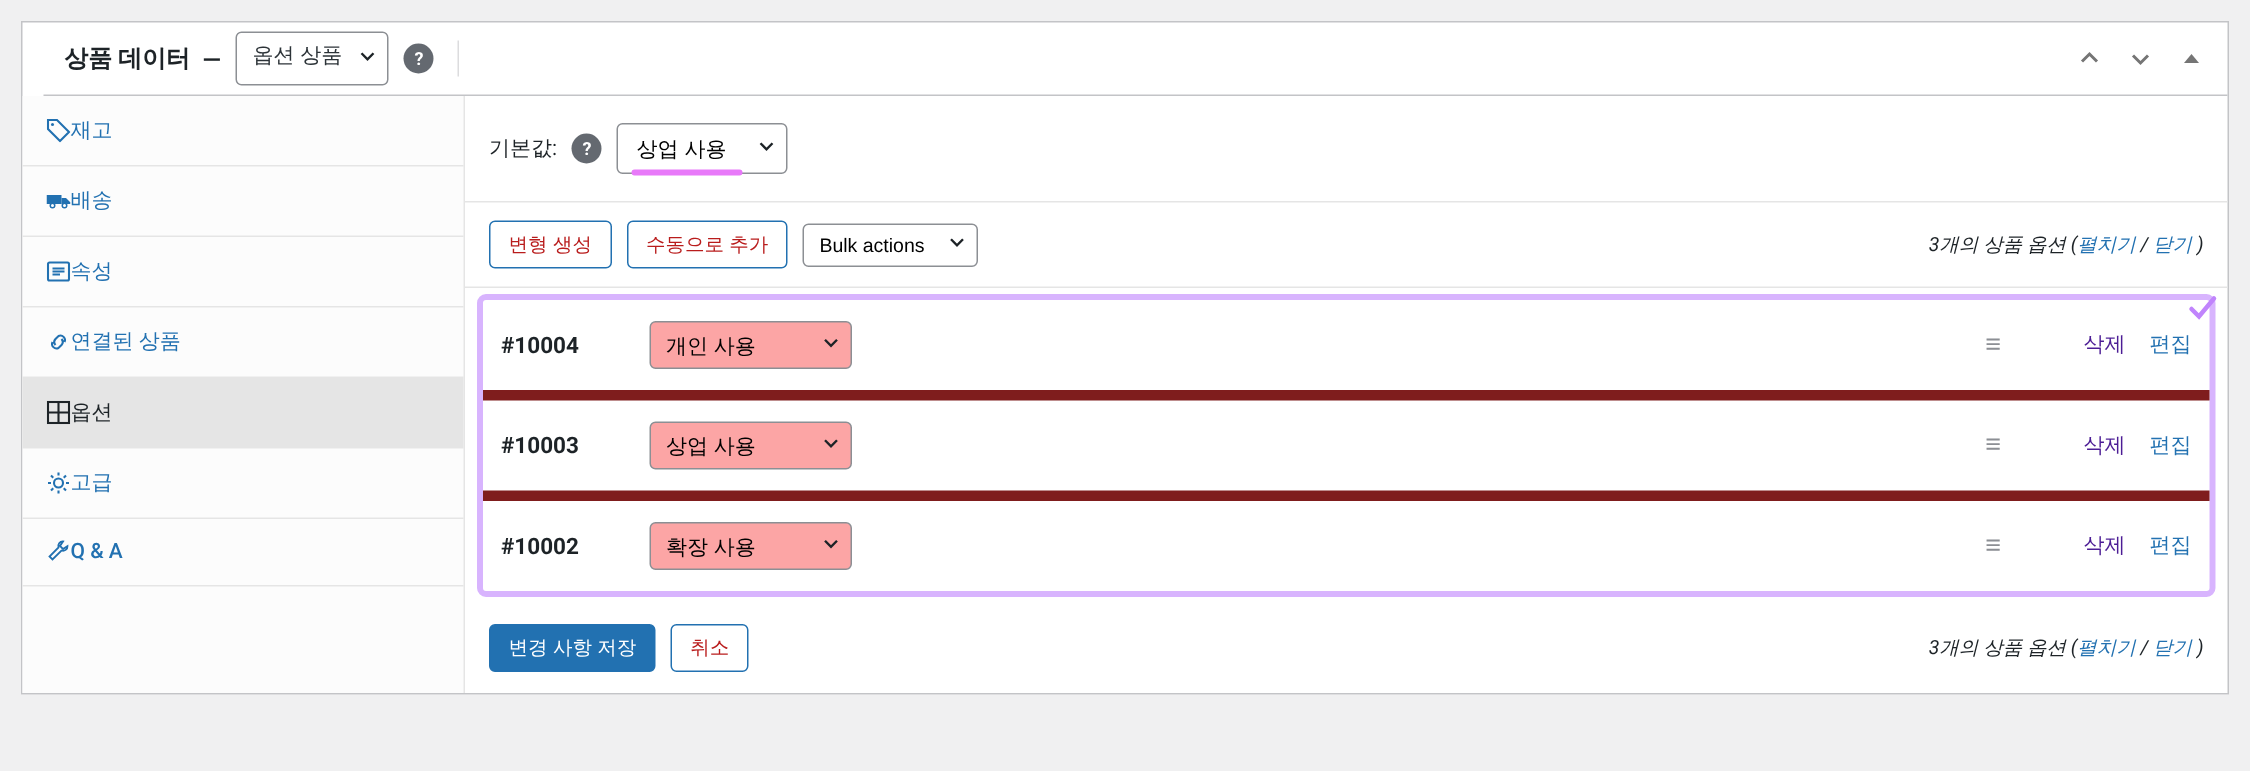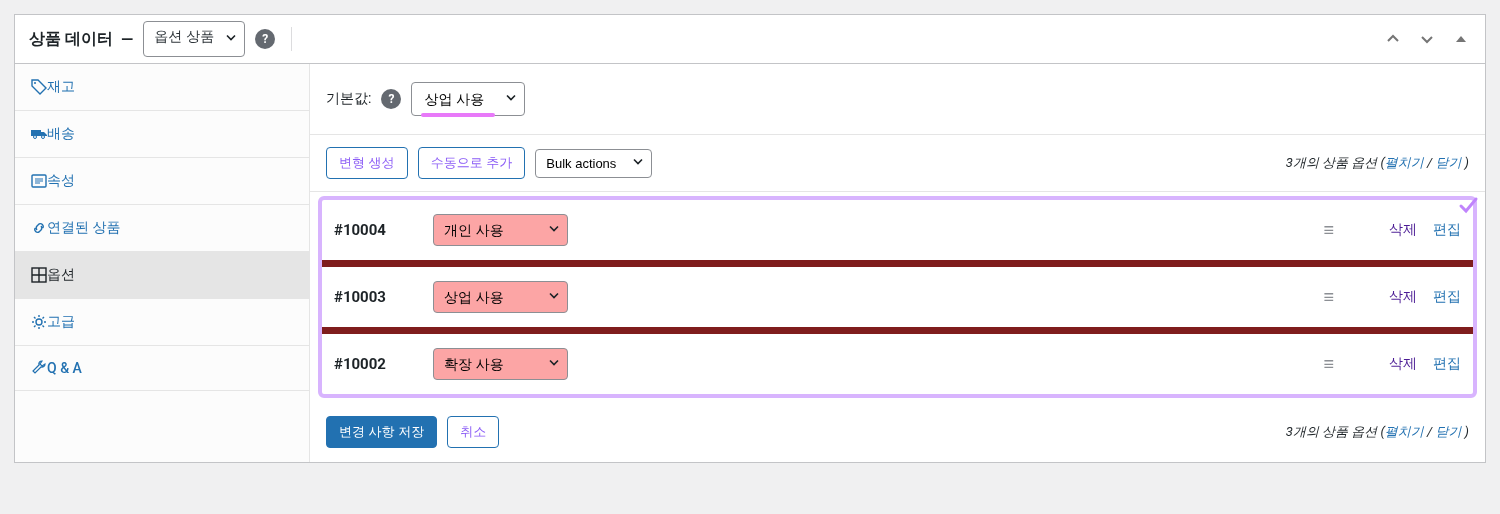--- a/index.html
+++ b/index.html
@@ -14,20 +14,21 @@
     background: #fff;
     border: 1px solid #c3c4c7;
   }
   
   .postbox-header {
     display: flex;
     align-items: center;
     border-bottom: 1px solid #c3c4c7;
     padding: 6px 12px 6px 14px;
     gap: 10px;
+    margin-left: 14px;
   }
   .panel-title {
     font-size: 16px;
     font-weight: 600;
     display: flex;
     align-items: center;
     gap: 8px;
   }
   .type-select {
     position: relative;
@@ -152,21 +153,21 @@
     font-style: italic;
     color: #1d2327;
   }
   .toolbar-info a {
     color: #2271b1;
     text-decoration: none;
   }
   .btn {
     border: 1px solid #2271b1;
     background: #fff;
-    color: #8b5cf6;
+    color: #b91c1c;
     padding: 6px 12px;
     border-radius: 4px;
     font-size: 13px;
     cursor: pointer;
   }
   .btn-primary {
     background: #2271b1;
     color: #fff;
     border-color: #2271b1;
   }

